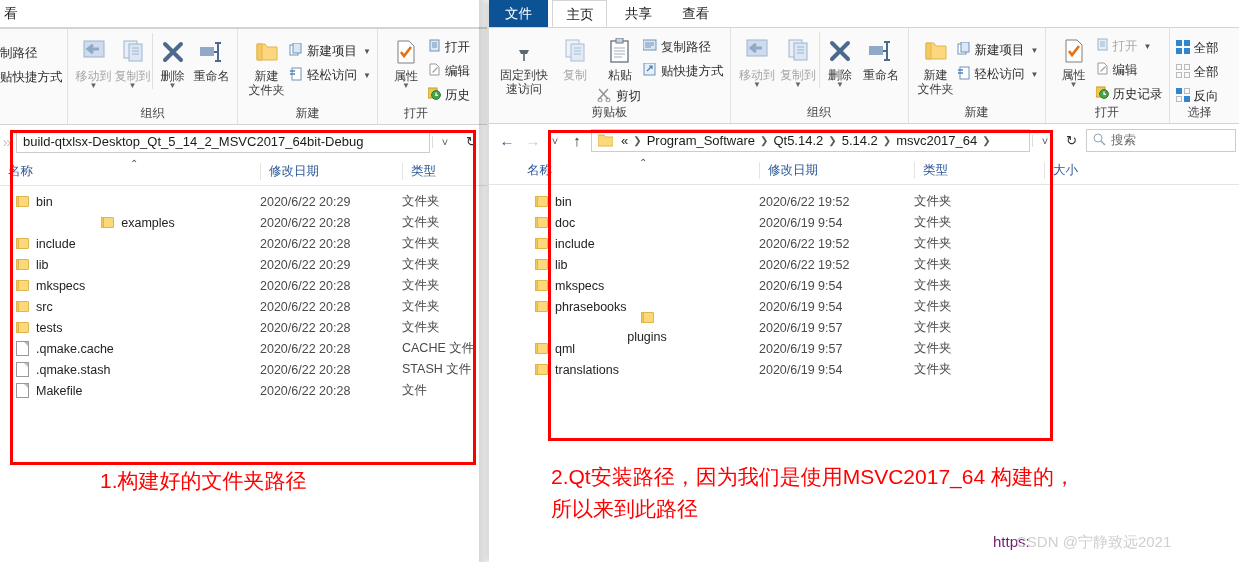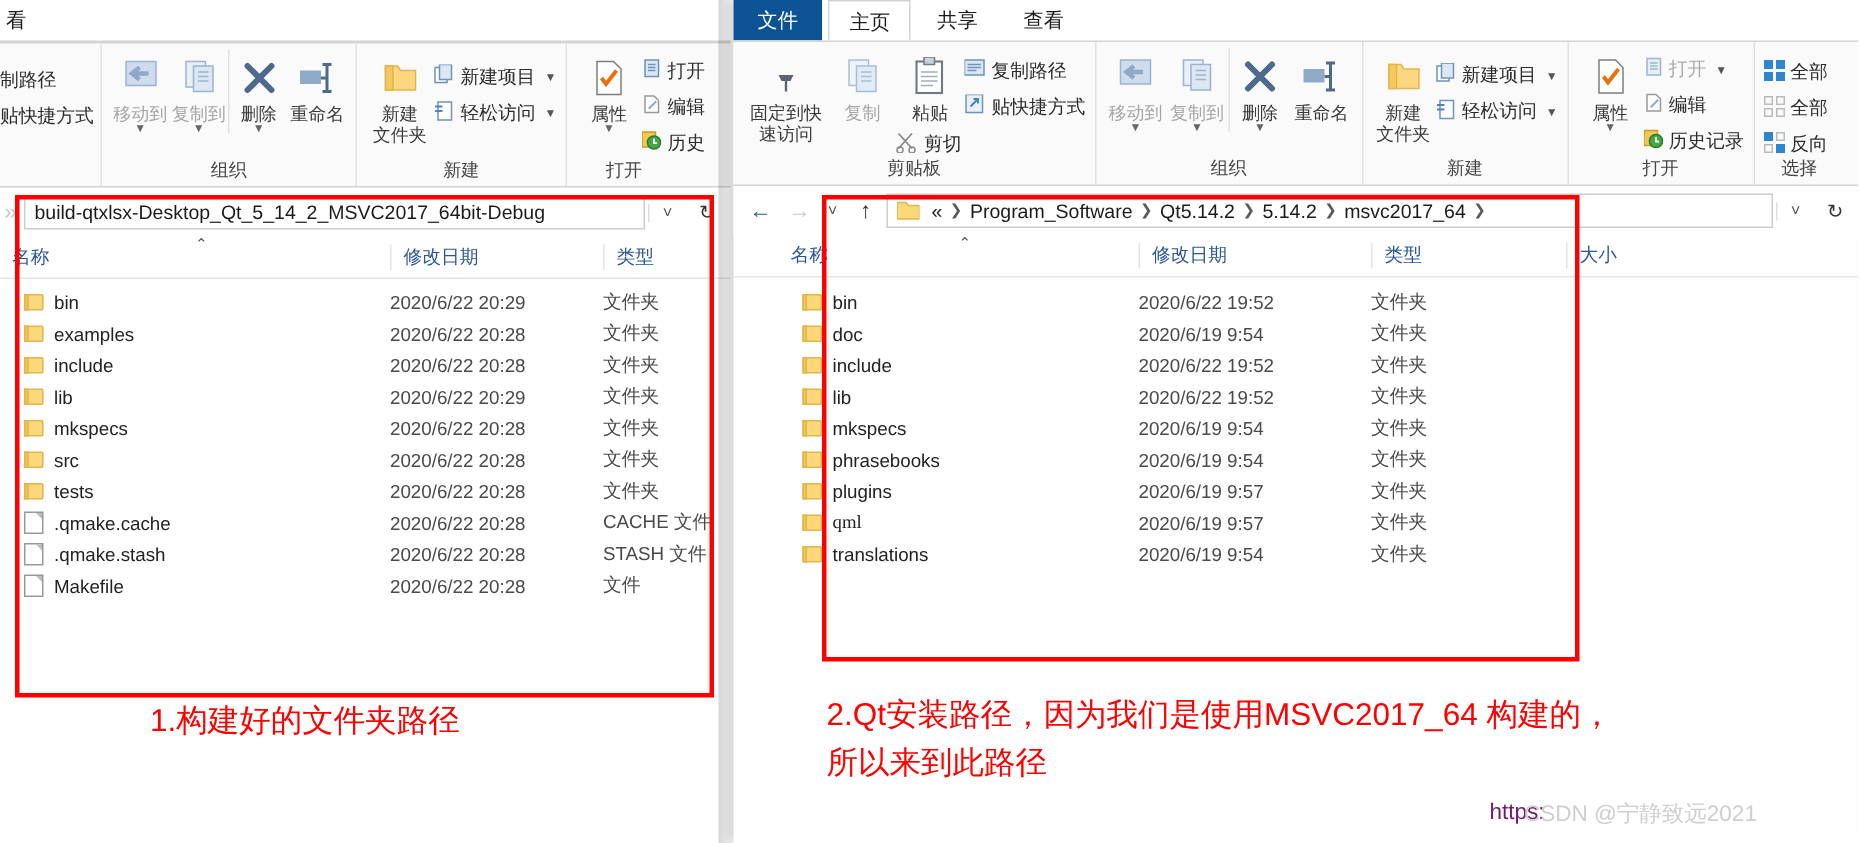--- a/index.html
+++ b/index.html
@@ -274,21 +274,21 @@
   <div style="padding-top:5px;">
     <div class="row">
       <div class="cell-name" style="width:260px;">
           <span class="folder"></span>
           <span>bin</span>
         </div>
       <div class="cell-date" style="width:142px;">2020/6/22 20:29</div>
       <div class="cell-type" style="width:85px;">文件夹</div>
     </div>
     <div class="row">
-      <div class="cell-name" style="width:260px;">
+      <div class="cell-name" style="width:260px;justify-content:center;">
           <span class="folder"></span>
           <span>examples</span>
         </div>
       <div class="cell-date" style="width:142px;">2020/6/22 20:28</div>
       <div class="cell-type" style="width:85px;">文件夹</div>
     </div>
     <div class="row">
       <div class="cell-name" style="width:260px;">
           <span class="folder"></span>
           <span>include</span>
@@ -704,20 +704,29 @@
       <span class="sep">❯</span>
       <span class="crumb">Qt5.14.2</span>
       <span class="sep">❯</span>
       <span class="crumb">5.14.2</span>
       <span class="sep">❯</span>
       <span class="crumb">msvc2017_64</span>
       <span class="sep">❯</span>
     </div>
     <div class="addr-chev">˅</div>
     <div class="addr-ref">↻</div>
+    <div class="searchbox">
+      <span>
+        <svg width="13" height="13" viewBox="0 0 13 13">
+            <circle cx="5" cy="5" r="4" fill="none" stroke="#8fa3bb"></circle>
+            <path d="M8 8l4 4" stroke="#8fa3bb" stroke-width="1.4"></path>
+          </svg>
+      </span>
+      <span>搜索</span>
+    </div>
   </div>
 
   <div class="colhdr" style="padding-left:30px;">
     <div class="ch" style="width:240px;position:relative;">
       <span>名称</span>
       <span class="sortarrow">⌃</span>
     </div>
     <div class="ch" style="width:155px;">
       <span>修改日期</span>
     </div>
@@ -778,30 +787,30 @@
     <div class="row">
       <div class="cell-name" style="width:240px;">
           <span class="folder"></span>
           <span>phrasebooks</span>
         </div>
       <div class="cell-date" style="width:155px;">2020/6/19 9:54</div>
       <div class="cell-type" style="width:130px;">文件夹</div>
       <div class="cell-size" style="width:90px;"></div>
     </div>
     <div class="row">
-      <div class="cell-name" style="width:240px;">
+      <div class="cell-name" style="width:240px;flex-direction:column;">
           <span class="folder"></span>
           <span>plugins</span>
         </div>
       <div class="cell-date" style="width:155px;">2020/6/19 9:57</div>
       <div class="cell-type" style="width:130px;">文件夹</div>
       <div class="cell-size" style="width:90px;"></div>
     </div>
     <div class="row">
-      <div class="cell-name" style="width:240px;font-family:Liberation Serif, serif;">
+      <div class="cell-name" style="width:240px;">
           <span class="folder"></span>
           <span>qml</span>
         </div>
       <div class="cell-date" style="width:155px;">2020/6/19 9:57</div>
       <div class="cell-type" style="width:130px;">文件夹</div>
       <div class="cell-size" style="width:90px;"></div>
     </div>
     <div class="row">
       <div class="cell-name" style="width:240px;">
           <span class="folder"></span>

